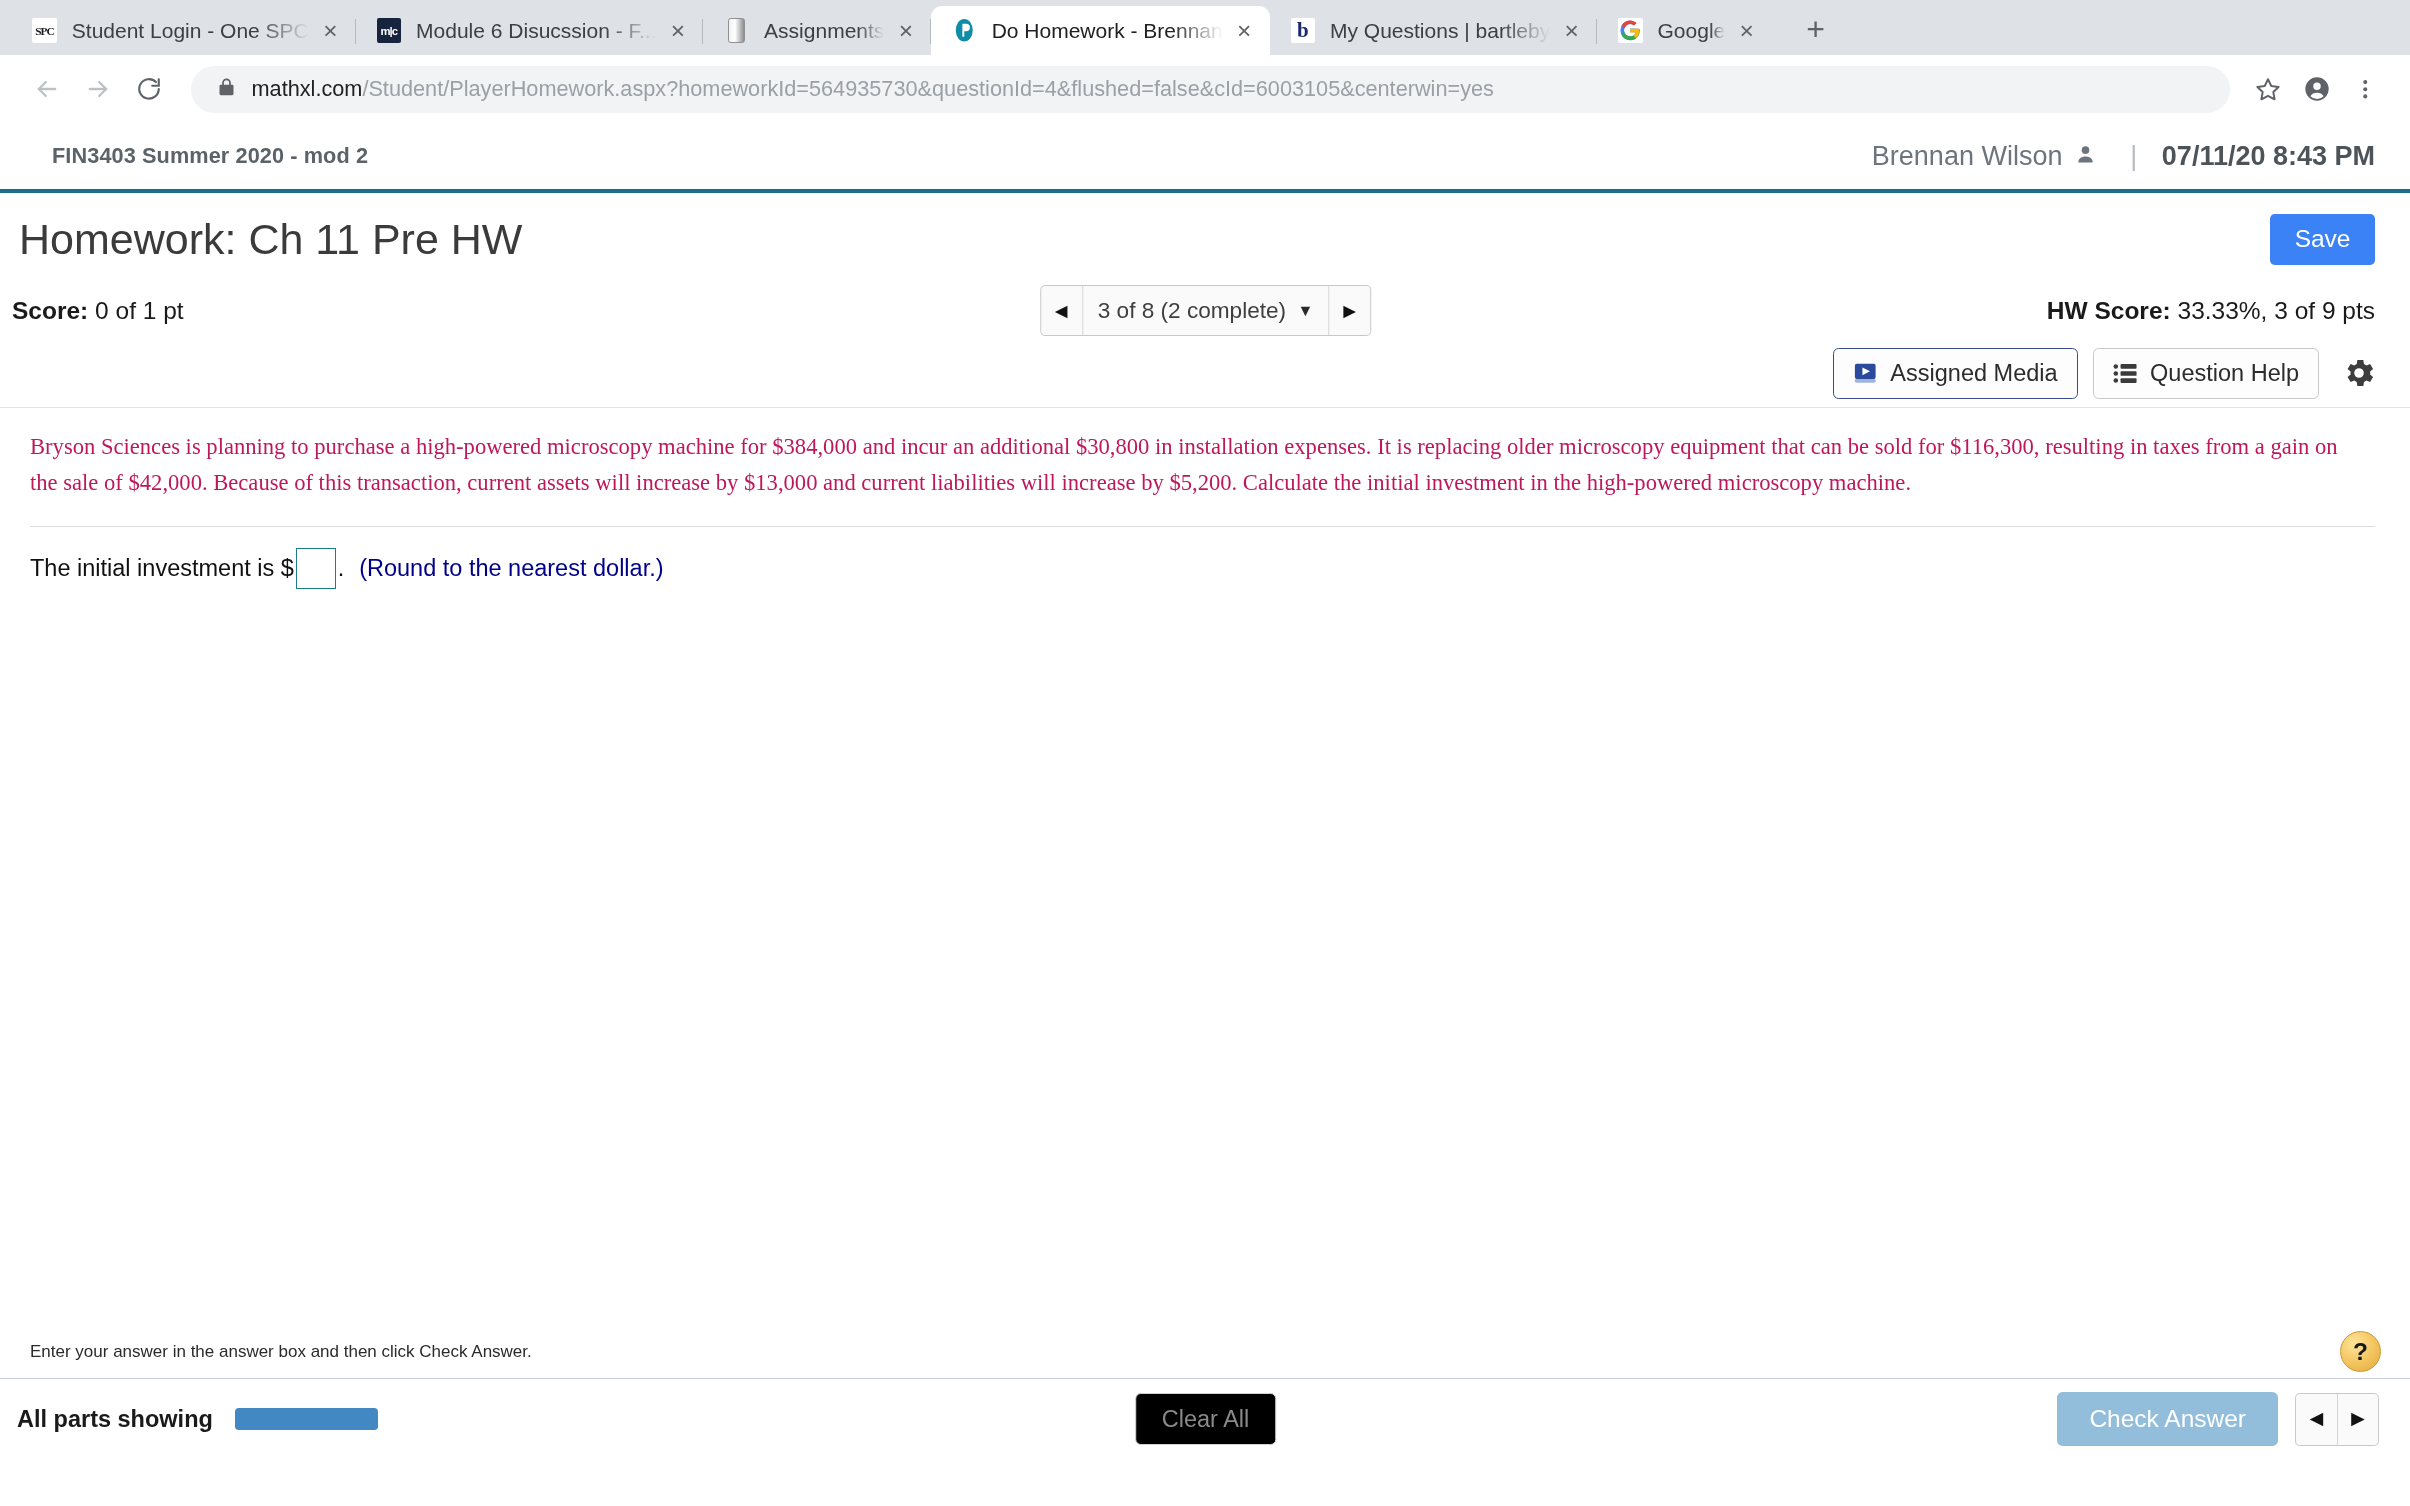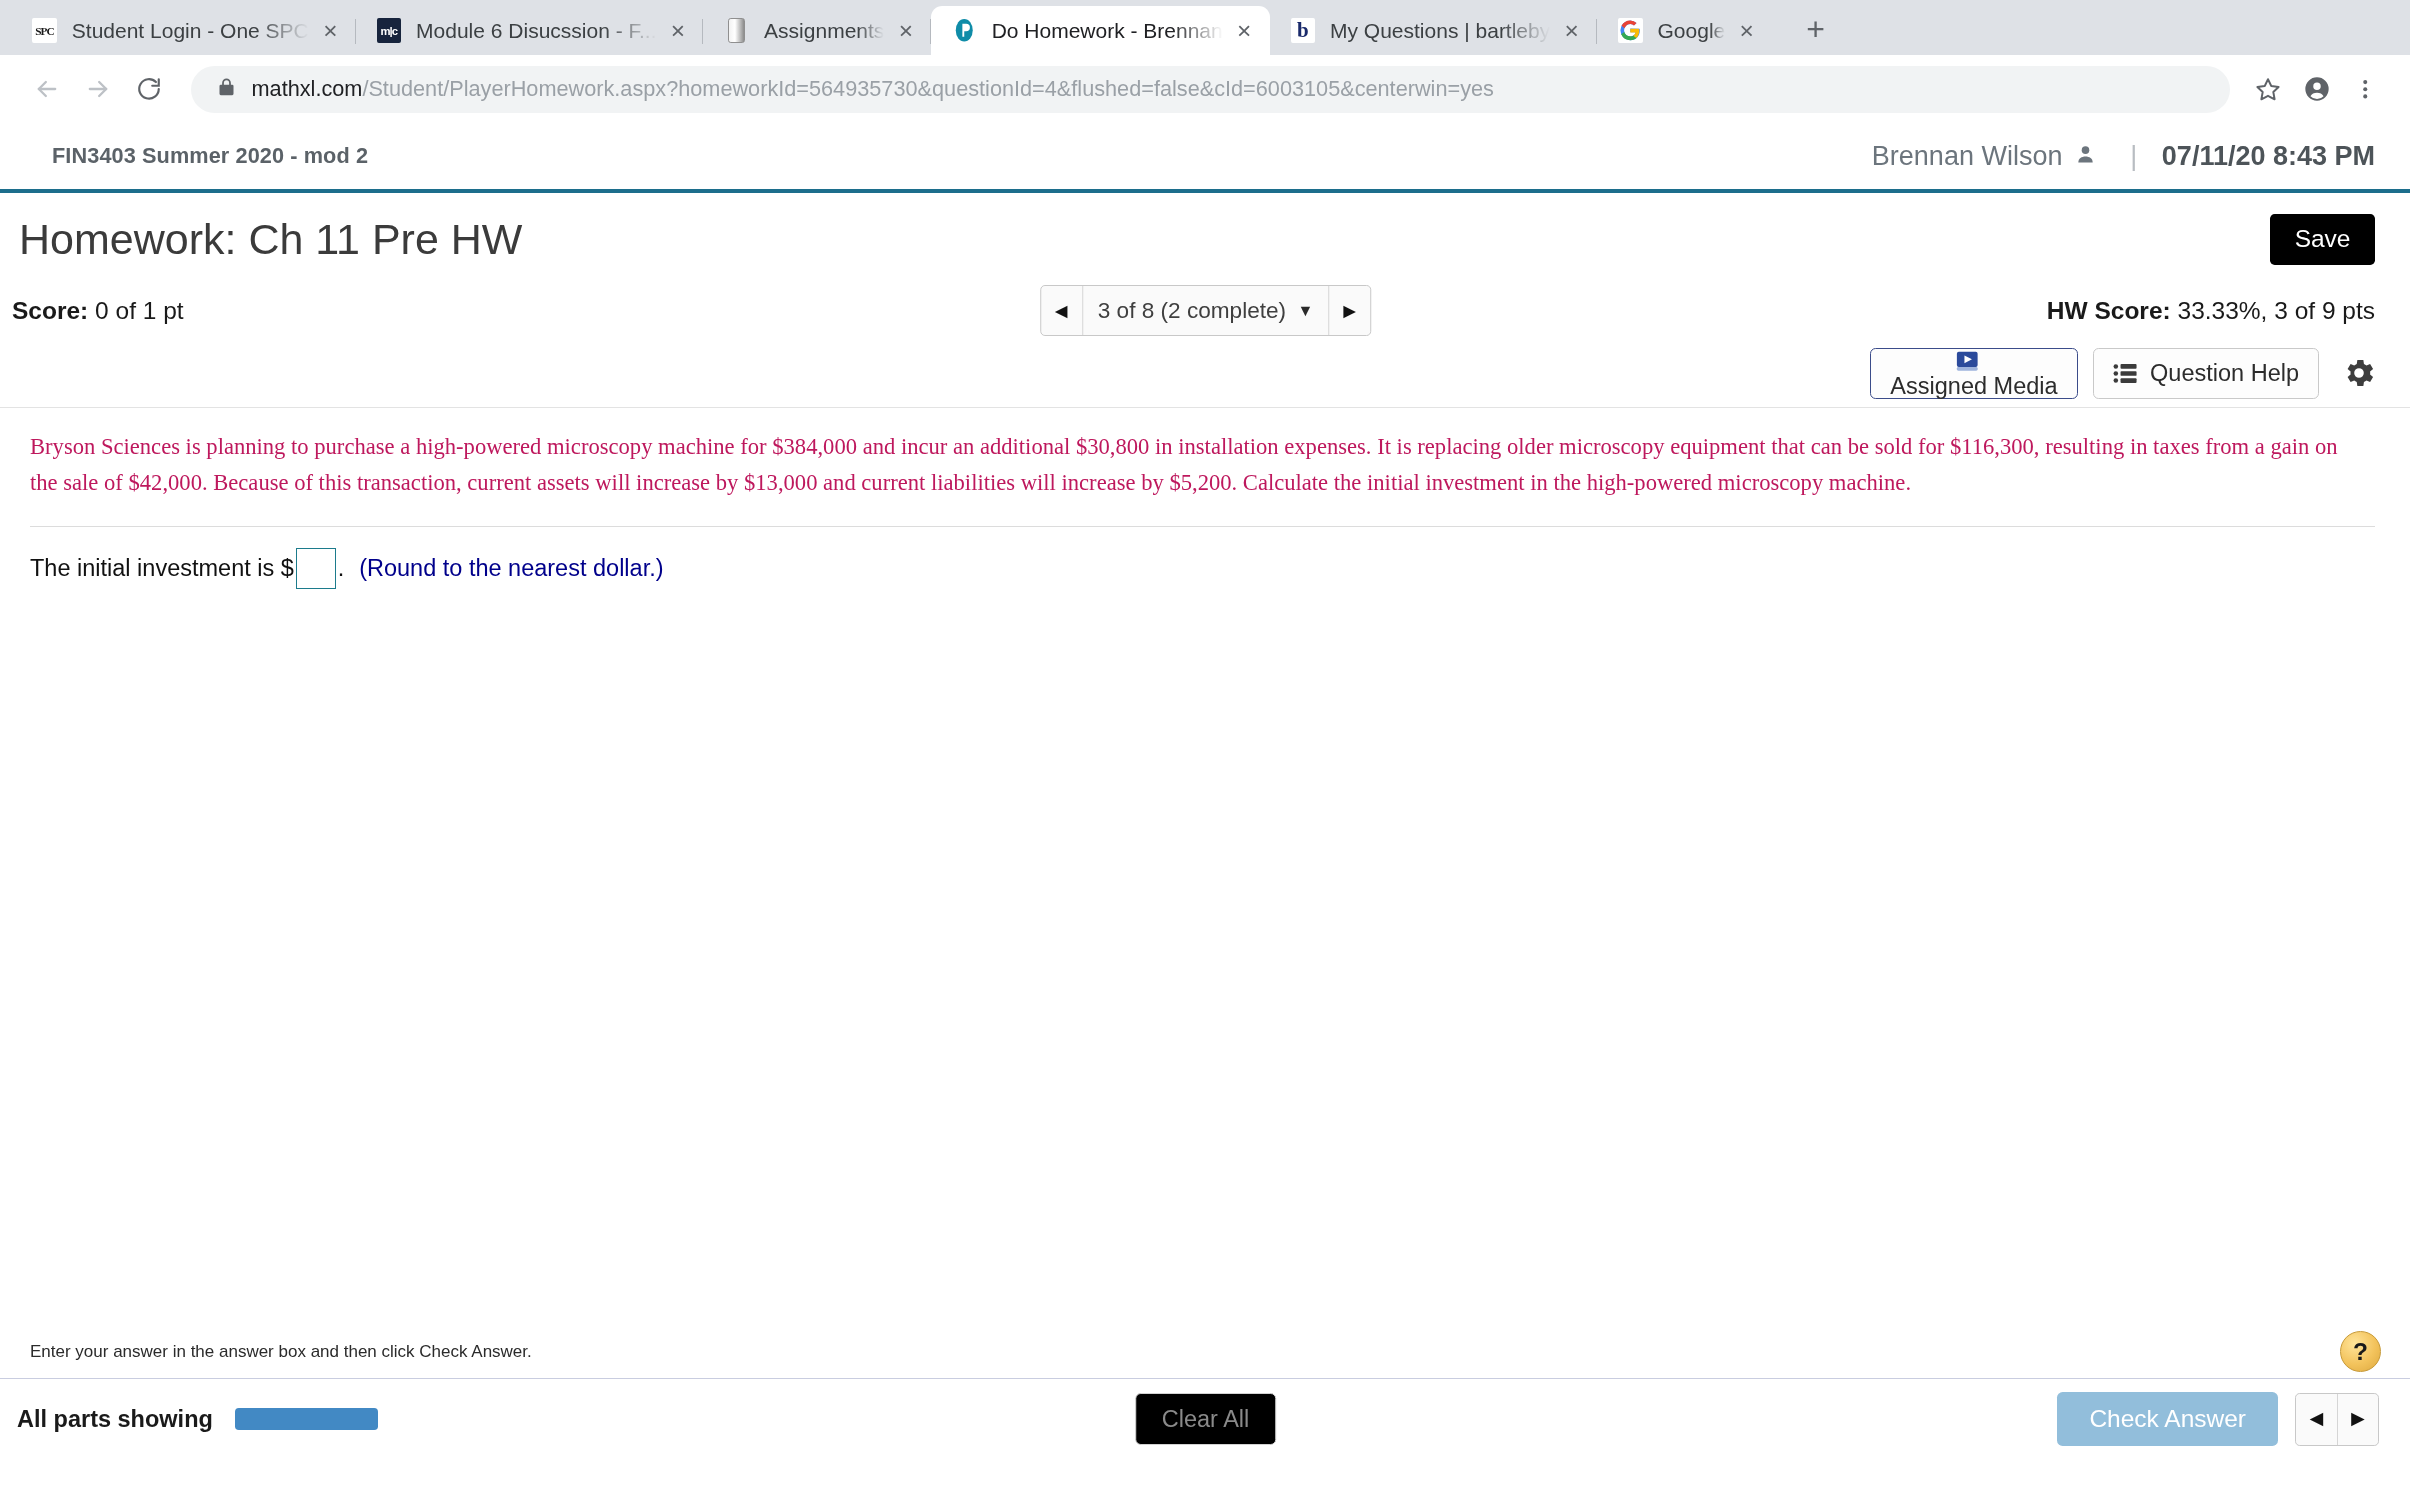--- a/index.html
+++ b/index.html
@@ -149,21 +149,21 @@
   .hdr-divider { color: #b8bdc2; margin: 0 24.5px; }
   .timestamp { font-weight: bold; color: #4d5459; }
 
   .hw-title-row {
     display: flex; align-items: center;
     padding: 21px 36px 17px 19px;
   }
   .hw-title { font-size: 43px; color: #3b3b3b; font-weight: normal; }
   .save-btn {
     margin-left: auto;
-    background: #000000;
+    background: #3b82f6;
     color: #ffffff;
     font-size: 24.5px;
     padding: 11.3px 24.5px;
     border: none;
     border-radius: 4.7px;
     font-family: inherit;
   }
 
   .score-row {
     display: flex; align-items: center;
@@ -219,21 +219,21 @@
   .pill {
     display: flex; align-items: center;
     height: 51px;
     padding: 0 19px;
     border-radius: 5.6px;
     font-size: 23.5px;
     color: #2c2c2c;
     background: #fdfdfd;
     margin-left: 15px;
   }
-  .pill.primary { border: 1.9px solid #3b4c8a; flex-direction: column; }
+  .pill.primary { border: 1.9px solid #3b4c8a; }
   .pill.plain { border: 0.9px solid #c9c9c9; }
   .pill .pill-icon { margin-right: 13px; display: flex; align-items: center; }
   .gear-btn {
     margin-left: 19px;
     width: 41px; height: 41px;
     display: flex; align-items: center; justify-content: center;
     color: #3d3d3d;
   }
 
   .question-body { padding: 21px 36px 0 30px; }

